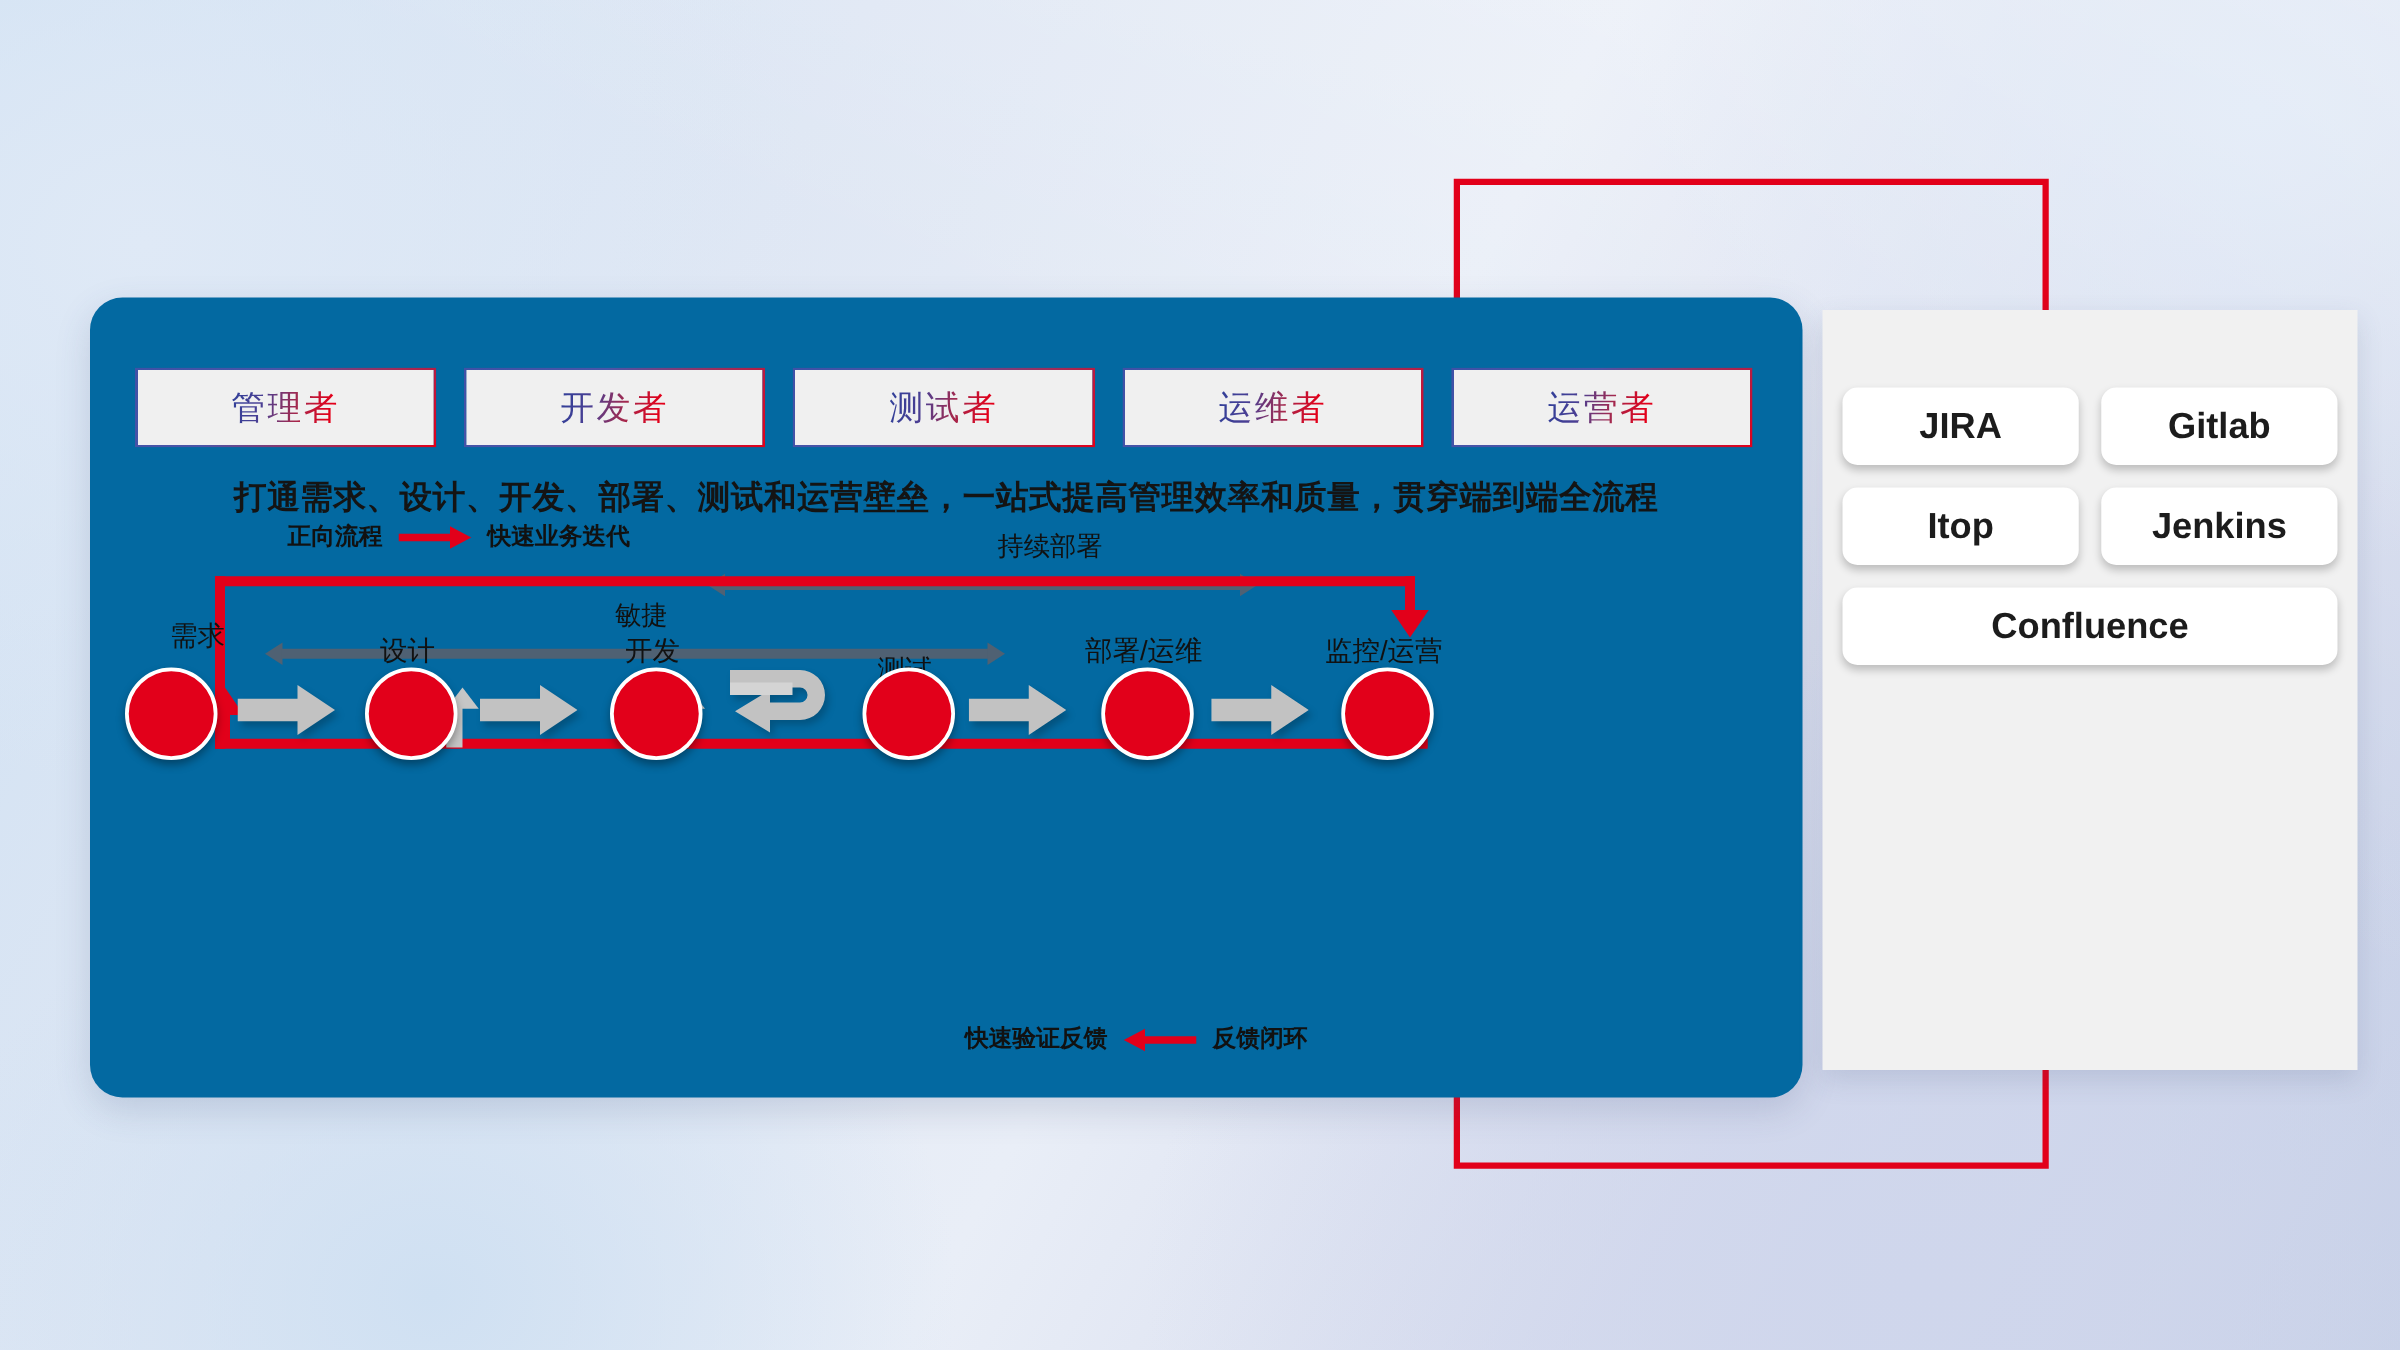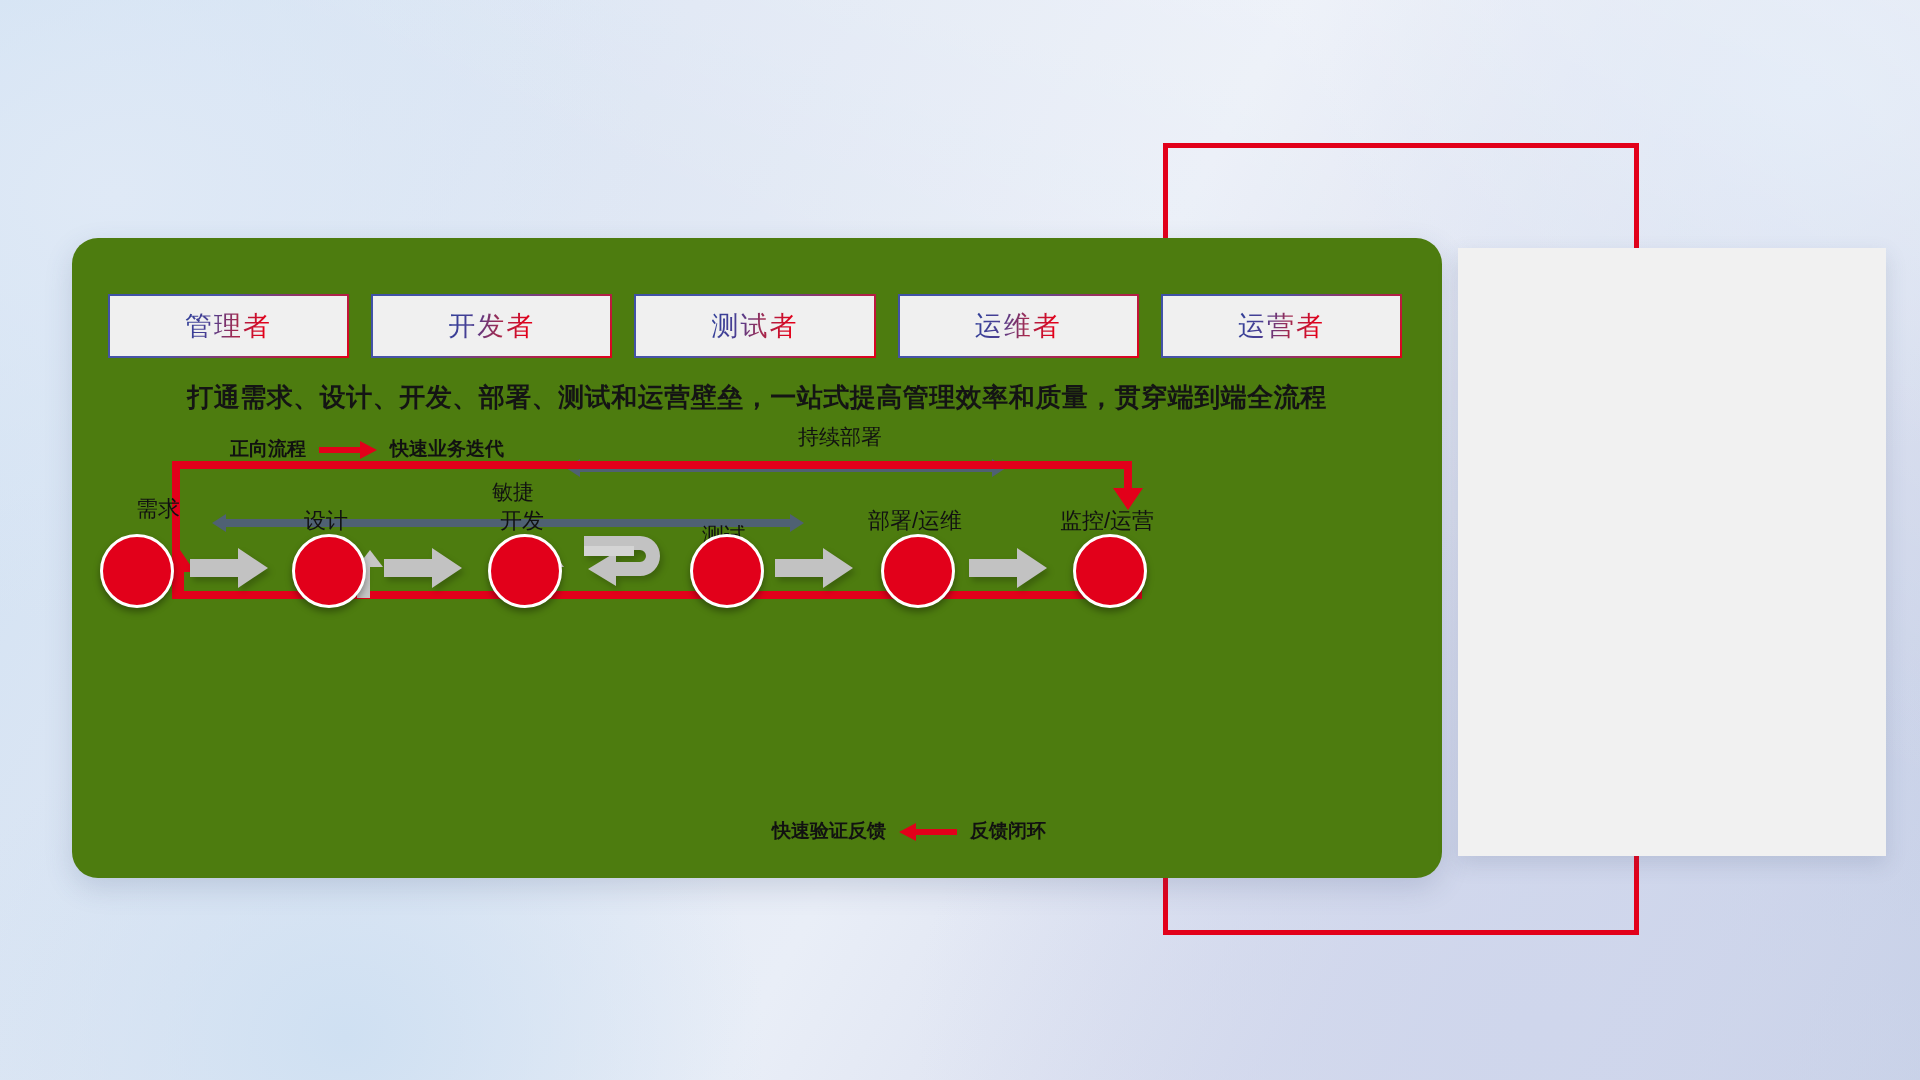--- a/index.html
+++ b/index.html
@@ -19,21 +19,21 @@
   }
   #bg:after{
     content:"";position:absolute;inset:0;
     background:linear-gradient(205deg, rgba(255,255,255,.35) 0%, rgba(255,255,255,0) 40%);
   }
   
   .outer-loop{position:absolute;border:5px solid var(--red);}
   
   #card{
     position:absolute;left:72px;top:238px;width:1370px;height:640px;
-    background:#4d7c0f;border-radius:26px;
+    background:#0369a1;border-radius:26px;
     box-shadow:0 10px 28px rgba(60,80,120,.18);
   }
   
   #roles{position:absolute;left:38px;top:58px;width:1290px;display:flex;gap:26px;}
   .role{
     flex:1;height:60px;background:#f0f0f0;
     display:flex;align-items:center;justify-content:center;
     position:relative;
   }
   .role:before{
@@ -52,21 +52,21 @@
   #headline{
     position:absolute;left:0;top:142px;width:100%;text-align:center;
     font-size:26px;font-weight:bold;color:#141414;letter-spacing:.5px;
   }
   
   #diagram{position:absolute;left:0;top:0;width:1370px;height:640px;}
   .legend{
     position:absolute;display:flex;align-items:center;gap:13px;
     font-size:19px;font-weight:bold;color:#111;white-space:nowrap;
   }
-  #legend-forward{left:158px;top:198px;text-align:right;}
+  #legend-forward{left:158px;top:178px;text-align:right;}
   #legend-feedback{left:700px;top:580px;}
   .arrow-red{width:58px;height:11px;position:relative;}
   .arrow-red .shaft{position:absolute;top:3px;height:6px;background:var(--red);}
   .arrow-red .head{position:absolute;top:-3px;width:0;height:0;border-top:9px solid transparent;border-bottom:9px solid transparent;}
   .arrow-red.right .shaft{left:0;right:15px;}
   .arrow-red.right .head{right:0;border-left:17px solid var(--red);}
   .arrow-red.left .shaft{right:0;left:15px;}
   .arrow-red.left .head{left:0;border-right:17px solid var(--red);}
 
   
@@ -245,13 +245,20 @@
         <path d="M6 14 H56 V24 H6 Z" fill="#d4d4d4"></path>
       </svg>
     </div>
 
   </div>
 </div>
 
 <div id="panel">
   <div id="panel-title">
   </div>
+  <div id="chips">
+    <div class="chip half">JIRA</div>
+    <div class="chip half">Gitlab</div>
+    <div class="chip half">Itop</div>
+    <div class="chip half">Jenkins</div>
+    <div class="chip full">Confluence</div>
+  </div>
 </div>
 
 </body></html>

